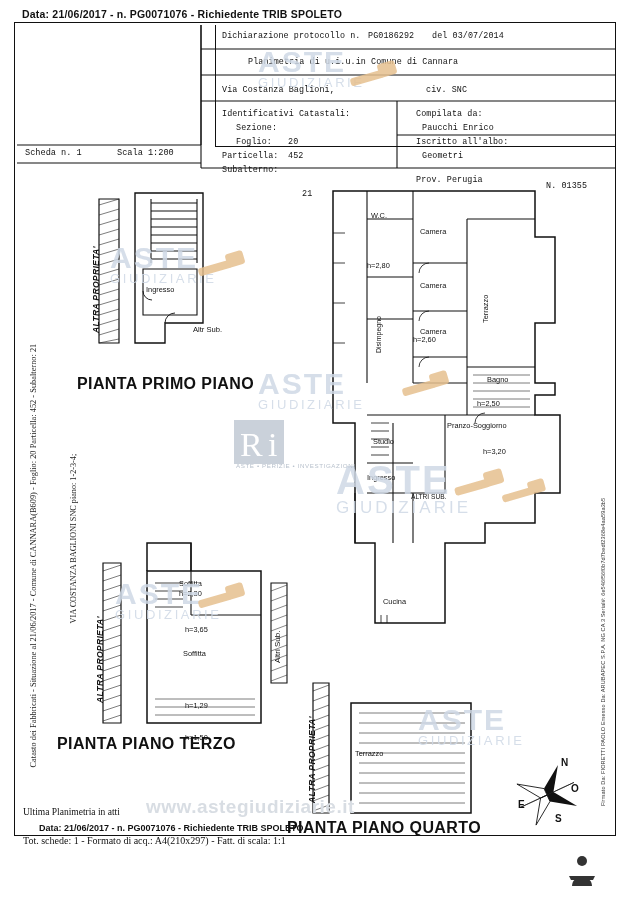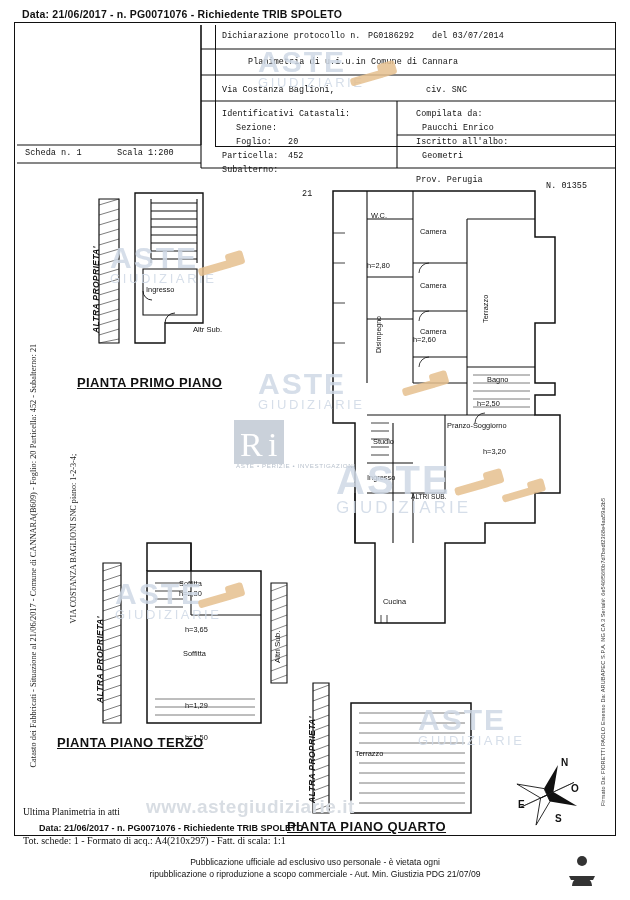--- a/index.html
+++ b/index.html
@@ -63,21 +63,21 @@
     text-align:left;white-space:nowrap;
   }
   .vert-right{
     position:absolute;left:278px;top:470px;width:620px;
     transform:rotate(-90deg);transform-origin:center center;
     font-size:5.6px;color:#333;text-align:left;white-space:nowrap;
     letter-spacing:.1px;
   }
 
   
-  .plan-title{position:absolute;font-size:13px;font-weight:bold;letter-spacing:.4px;text-decoration:underline;}
+  .plan-title{position:absolute;font-size:16px;font-weight:bold;letter-spacing:.4px;}
 
   
   svg.draw{position:absolute;left:0;top:0;width:602px;height:814px;overflow:visible;}
 
   .altra{
     position:absolute;font-size:8.6px;font-style:italic;font-weight:bold;
     white-space:nowrap;letter-spacing:.3px;
   }
   .rot90{transform:rotate(-90deg);transform-origin:left top;}
 
@@ -373,23 +373,19 @@
     <svg viewBox="0 0 140 64" width="140" height="64">
       <rect x="6" y="2" width="50" height="44" fill="#c4ccd6" opacity=".9"></rect>
       <text x="12" y="38" font-family="Liberation Serif, serif" font-size="34" fill="#ffffff">R</text>
       <text x="40" y="38" font-family="Liberation Serif, serif" font-size="34" fill="#ffffff">i</text>
     </svg>
     <div style="position:absolute;left:8px;top:44px;font-size:6.2px;color:#b9c2cd;letter-spacing:.6px;">ASTE • PERIZIE • INVESTIGAZIONI</div>
   </div>
 
   <div class="wm-url" style="left:146px;top:796px;">www.astegiudiziarie.it</div>
 
-  <div class="footer">
-    <div>Pubblicazione ufficiale ad esclusivo uso personale - è vietata ogni</div>
-    <div>ripubblicazione o riproduzione a scopo commerciale - Aut. Min. Giustizia PDG 21/07/09</div>
-  </div>
   <svg class="footer-mark" width="32" height="36" viewBox="0 0 32 36">
     <circle cx="16" cy="9" r="5" fill="#333"></circle>
     <path d="M6 34 C6 22 26 22 26 34 Z" fill="#333"></path>
     <path d="M3 24 L29 24 L27 28 L5 28 Z" fill="#333"></path>
   </svg>
 
 </div>
 
 </body></html>

